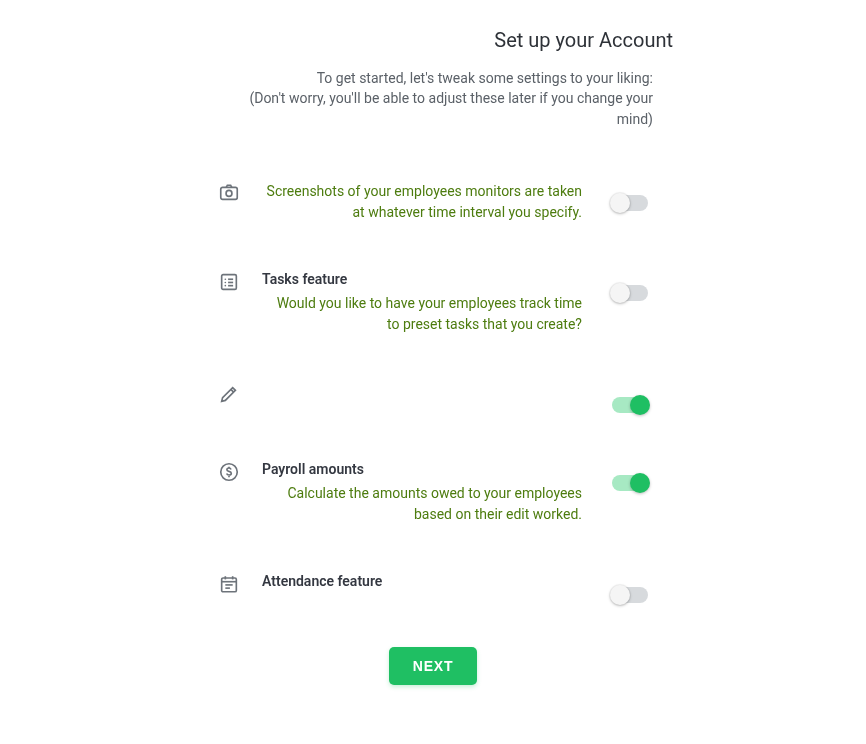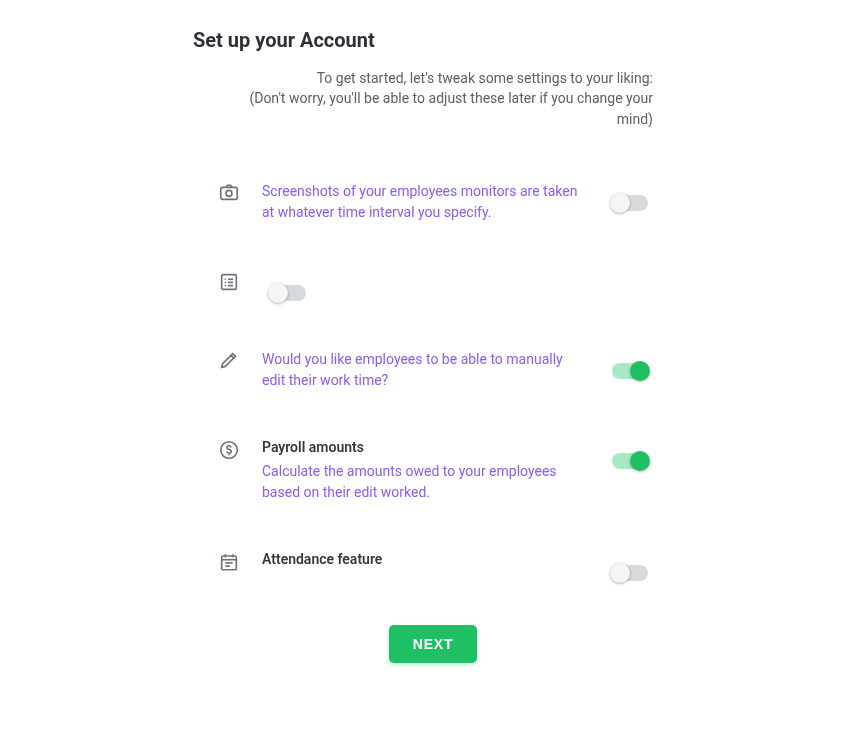--- a/index.html
+++ b/index.html
@@ -10,23 +10,23 @@
     height: 744px;
     color: #3b3f45;
     position: relative;
   }
   .wrap {
     width: 480px;
     margin: 0 auto;
     padding-top: 28px;
   }
   .title {
-    text-align: left;
+    text-align: right;
     font-size: 20px;
-    font-weight: 700;
+    font-weight: 400;
     color: #2e3238;
     margin-bottom: 16px;
   }
   .subtitle {
     text-align: right;
     font-size: 14px;
     color: #5b6168;
     line-height: 1.45;
     margin-bottom: 52px;
     padding: 0 20px;
@@ -54,22 +54,23 @@
     min-width: 0;
   }
   .ftitle {
     font-size: 14px;
     font-weight: 600;
     color: #343841;
     margin-bottom: 6px;
   }
   .fdesc {
     font-size: 14px;
-    color: #8b5cf6;
+    color: #4d7c0f;
     line-height: 1.5;
+    text-align: right;
   }
   .toggle-wrap {
     flex: 0 0 auto;
     display: flex;
     align-items: center;
     padding-top: 14px;
     padding-left: 8px;
   }
   .toggle {
     width: 36px;
@@ -146,36 +147,39 @@
         <svg viewBox="0 0 24 24" fill="none" stroke="currentColor" stroke-width="1.8">
           <rect x="4" y="4" width="16" height="16" rx="1.5"></rect>
           <circle cx="8" cy="9" r="0.9" fill="currentColor" stroke="none"></circle>
           <line x1="11" y1="9" x2="16.5" y2="9"></line>
           <circle cx="8" cy="12.5" r="0.9" fill="currentColor" stroke="none"></circle>
           <line x1="11" y1="12.5" x2="16.5" y2="12.5"></line>
           <circle cx="8" cy="16" r="0.9" fill="currentColor" stroke="none"></circle>
           <line x1="11" y1="16" x2="16.5" y2="16"></line>
         </svg>
       </div>
+      <div class="text">
+        <div class="ftitle">Tasks feature</div>
+        <div class="fdesc">Would you like to have your employees track time to preset tasks that you create?</div>
+      </div>
       <div class="toggle-wrap">
         <div class="toggle">
             <div class="knob"></div>
           </div>
       </div>
     </div>
 
     <div class="row">
       <div class="icon">
         <svg viewBox="0 0 24 24" fill="none" stroke="currentColor" stroke-width="1.8">
           <path d="M4 20l1-4L16 5l3 3L8 19l-4 1z"></path>
           <line x1="14" y1="7" x2="17" y2="10"></line>
         </svg>
       </div>
       <div class="text">
-        <div class="fdesc">Would you like employees to be able to manually edit their work time?</div>
       </div>
       <div class="toggle-wrap">
         <div class="toggle on">
             <div class="knob"></div>
           </div>
       </div>
     </div>
 
     <div class="row">
       <div class="icon">

